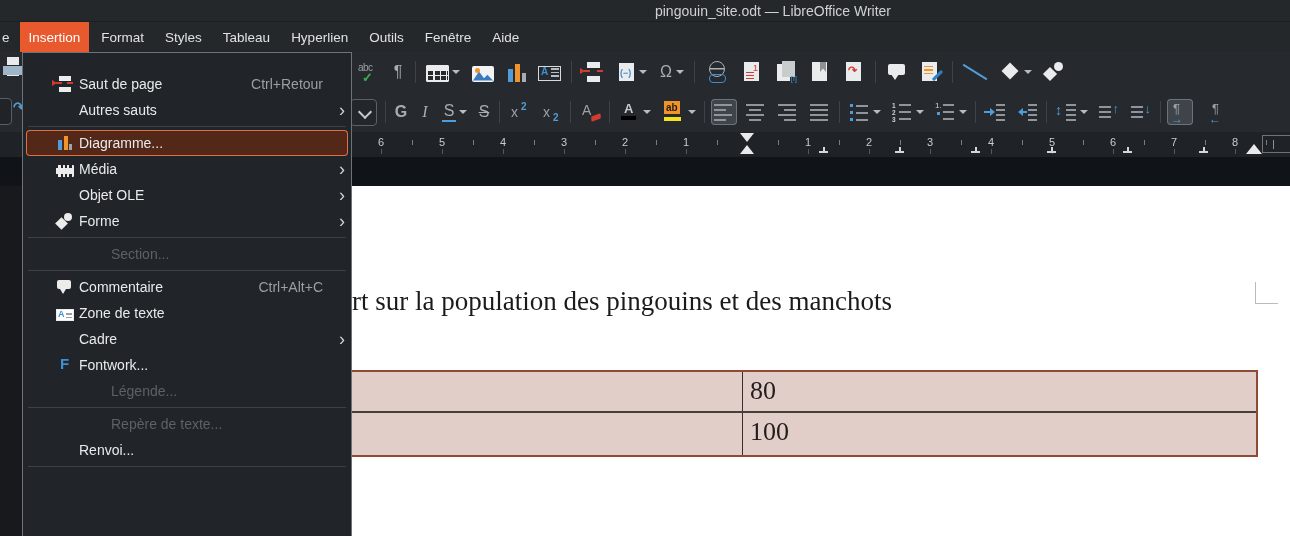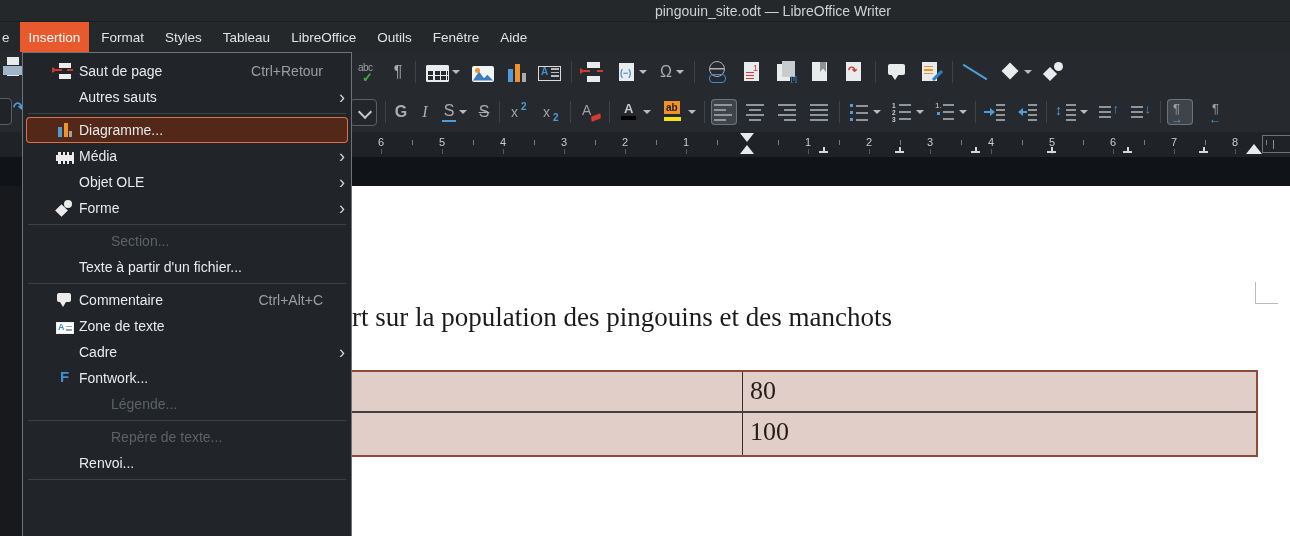--- a/index.html
+++ b/index.html
@@ -121,33 +121,33 @@
   #rmarker{position:absolute;left:740px;top:1px;width:0;height:0;}
   #rmarker::before{content:"";position:absolute;border-left:7px solid transparent;border-right:7px solid transparent;border-top:9px solid #e8eaeb;top:0;left:0;}
   #rmarker::after{content:"";position:absolute;border-left:7px solid transparent;border-right:7px solid transparent;border-bottom:9px solid #e8eaeb;top:12px;left:0;}
   #rindent{position:absolute;left:1246px;top:12px;width:0;height:0;border-left:8px solid transparent;border-right:8px solid transparent;border-bottom:10px solid #e8eaeb;}
   #rbox{position:absolute;left:1262px;top:3px;width:34px;height:18px;border:1px solid #6f7377;}
   #rbox::before{content:"";position:absolute;left:10px;top:4px;width:1px;height:9px;background:#8d9194;}
   #darkband{left:0;top:157px;width:1290px;height:29px;background:#101318;}
 
   
   #page{left:300px;top:186px;width:990px;height:350px;background:#ffffff;z-index:5;}
-  #heading{position:absolute;left:52px;top:116px;font-family:"Liberation Serif",serif;font-size:27px;color:#1b1b1b;white-space:nowrap;}
+  #heading{position:absolute;left:52px;top:100px;font-family:"Liberation Serif",serif;font-size:27px;color:#1b1b1b;white-space:nowrap;}
   #corner{position:absolute;left:955px;top:96px;width:23px;height:22px;border-left:1px solid #b9bbbd;border-bottom:1px solid #b9bbbd;}
   #dtable{position:absolute;left:0;top:184px;width:958px;border:2px solid #8f4a38;background:#e2cec8;}
   .trow{display:flex;}
   .trow + .trow{border-top:2px solid #46403c;}
   .tcell{font-family:"Liberation Serif",serif;font-size:26px;color:#241e1b;padding:4px 0 0 7px;height:39px;overflow:hidden;}
   .trow + .trow .tcell{height:42px;}
   .tcell.c0{width:441px;border-right:1.5px solid #35302d;}
   .tcell.c1{flex:1;}
   .misspell{text-decoration:underline wavy #d03c2f 1px;text-underline-offset:4px;}
 
   
-  #popup{left:22px;top:52px;width:330px;height:484px;background:#212529;border:1px solid #6f7377;border-bottom:none;z-index:50;padding-top:5px;color:#e8eaeb;font-size:14px;}
+  #popup{left:22px;top:52px;width:330px;height:484px;background:#212529;border:1px solid #6f7377;border-bottom:none;z-index:50;padding-top:18px;color:#e8eaeb;font-size:14px;}
   .mi{display:flex;align-items:center;height:26px;padding:0 6px 0 9px;}
   .mi.dis{color:#5d6165;gap:16px;}
   .mi.hl{background:#532819;box-shadow:inset 0 0 0 1px #dd7046;border-radius:4px;margin:0 3px;padding:0 3px 0 6px;}
   .msep{height:1px;background:#3d4145;margin:3px 5px;}
   .chk-slot{width:18px;height:18px;margin-right:6px;flex:none;position:relative;}
   .mcheck{position:absolute;inset:0;border:1px solid #5d6266;border-radius:3px;background:#282c31;}
   .mic{width:18px;height:18px;margin-right:5px;flex:none;position:relative;}
   .mic::before,.mic::after{content:"";position:absolute;}
   .mlabel{white-space:nowrap;}
   .msc{margin-left:auto;color:#9b9fa2;padding-right:6px;white-space:nowrap;}
@@ -185,21 +185,21 @@
 <div id="titlebar" class="abs">
   <span id="win-title">pingouin_site.odt — LibreOffice Writer</span>
 </div>
 
 <div id="menubar" class="abs">
     <span class="mbfrag">e</span>
     <span class="mbitem active">Insertion</span>
     <span class="mbitem">Format</span>
     <span class="mbitem">Styles</span>
     <span class="mbitem">Tableau</span>
-    <span class="mbitem">LibreOffice</span>
+    <span class="mbitem">Hyperlien</span>
     <span class="mbitem">Outils</span>
     <span class="mbitem">Fenêtre</span>
     <span class="mbitem">Aide</span>
   </div>
 
 <div id="tb1" class="abs">
     <span class="sep"></span>
     <span class="tbtn">
       <span class="ic ic-spell"></span>
     </span>
@@ -478,27 +478,20 @@
       <span class="marr">›</span>
     </div>
     <div class="msep"></div>
     <div class="mi dis">
       <span class="chk-slot"></span>
       <span class="mic"></span>
       <span class="mlabel">Section...</span>
       <span class="msc"></span>
       <span class="marr"></span>
     </div>
-    <div class="mi">
-      <span class="chk-slot"></span>
-      <span class="mic"></span>
-      <span class="mlabel">Texte à partir d'un fichier...</span>
-      <span class="msc"></span>
-      <span class="marr"></span>
-    </div>
     <div class="msep"></div>
     <div class="mi">
       <span class="chk-slot"></span>
       <span class="mic mi-comment"></span>
       <span class="mlabel">Commentaire</span>
       <span class="msc">Ctrl+Alt+C</span>
       <span class="marr"></span>
     </div>
     <div class="mi">
       <span class="chk-slot"></span>

